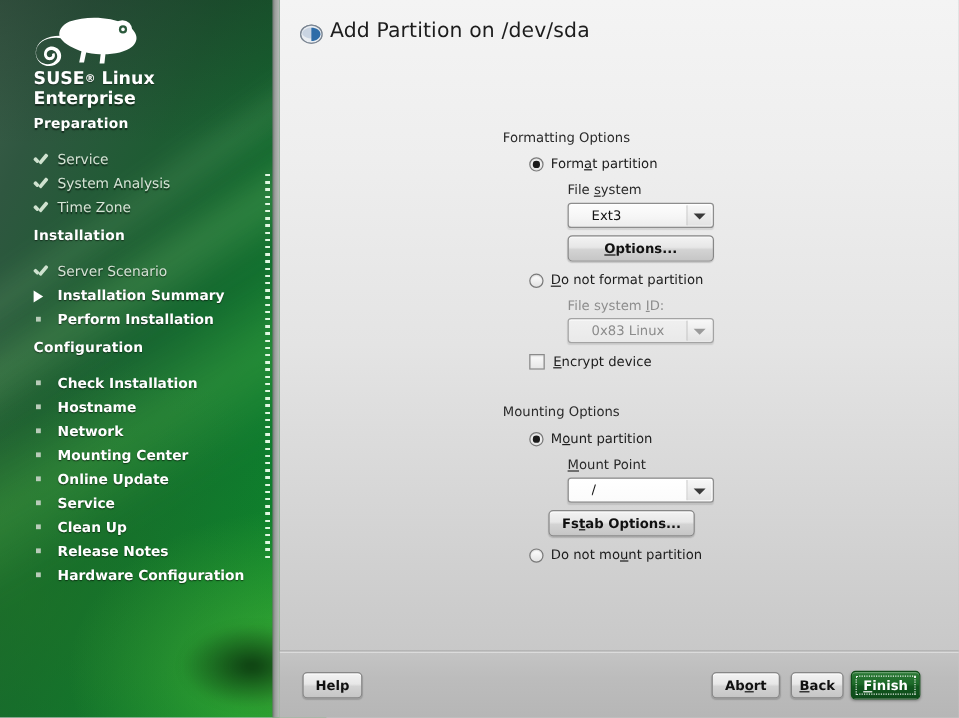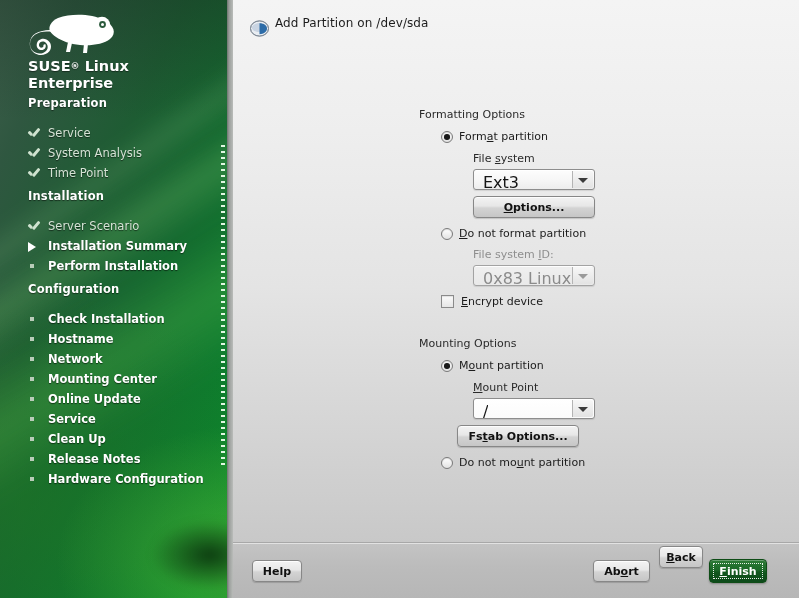--- a/index.html
+++ b/index.html
@@ -85,21 +85,21 @@
 
   
   #main{
     position:absolute;left:233px;top:0;width:566px;height:598px;
     background:linear-gradient(to bottom,#f4f4f4 0%,#eeeeee 22%,#e4e4e4 48%,#d2d2d2 76%,#c2c2c2 100%);
   }
   #titleBar{position:absolute;left:0;top:0;width:566px;height:52px;}
   #titleIcon{position:absolute;left:17px;top:19px;width:19px;height:19px;}
   #titleText{
     position:absolute;left:42px;top:16px;
-    font-size:12px;color:#1d1d1d;letter-spacing:.1px;
+    font-size:17px;color:#1d1d1d;letter-spacing:.1px;
   }
 
   
   #form{position:absolute;left:0;top:52px;width:618px;height:490px;text-align:right;}
   .grp-label{position:absolute;font-size:11px;color:#2a2a2a;white-space:nowrap;}
   .field-label{position:absolute;font-size:11px;color:#2a2a2a;white-space:nowrap;}
   .field-label.disabled{color:#8e8e8e;}
 
   .radio-row{position:absolute;height:16px;white-space:nowrap;}
   .radio{
@@ -124,21 +124,21 @@
   .check-row .txt{position:absolute;left:20px;top:0;font-size:11px;color:#1c1c1c;}
 
   
   .combo{
     position:absolute;height:21px;box-sizing:border-box;
     border:1px solid #8d8d8d;border-radius:3px;
     background:linear-gradient(to bottom,#fdfdfd 0%,#f6f6f6 55%,#ededed 100%);
     box-shadow:inset 0 1px 0 rgba(255,255,255,.9), 0 1px 1px rgba(0,0,0,.10);
   }
   .combo .val{
-    position:absolute;left:9px;top:3px;font-size:16px;color:#151515;
+    position:absolute;left:19px;top:3px;font-size:11px;color:#151515;
     white-space:nowrap;overflow:hidden;
   }
   .combo.disabled{
     background:linear-gradient(to bottom,#f0f0f0 0%,#e9e9e9 100%);
     border-color:#a3a3a3;
   }
   .combo.disabled .val{color:#8b8b8b;}
   .combo .arrowbtn{
     position:absolute;right:1px;top:1px;width:20px;height:17px;
     border-left:1px solid #b4b4b4;
@@ -237,21 +237,21 @@
     <div class="nav-item done" style="top:146px">
       <span class="mark">
           <i class="chk"></i>
         </span>
       <span class="lbl">System Analysis</span>
     </div>
     <div class="nav-item done" style="top:166px">
       <span class="mark">
           <i class="chk"></i>
         </span>
-      <span class="lbl">Time Point</span>
+      <span class="lbl">Time Zone</span>
     </div>
 
     <div class="sec-head" style="top:189px">Installation</div>
     <div class="nav-item done" style="top:219px">
       <span class="mark">
           <i class="chk"></i>
         </span>
       <span class="lbl">Server Scenario</span>
     </div>
     <div class="nav-item current" style="top:239px">
@@ -410,21 +410,21 @@
     </div>
   </div>
 
   <div id="bottomBar">
     <div class="btn" style="left:19px;top:17px;width:50px">
       <span>Help</span>
     </div>
     <div class="btn" style="left:360px;top:17px;width:57px">
       <span>Ab<u class="mn">o</u>rt</span>
     </div>
-    <div class="btn" style="left:426px;top:3px;width:44px">
+    <div class="btn" style="left:426px;top:17px;width:44px">
       <span><u class="mn">B</u>ack</span>
     </div>
     <div class="btn green" style="left:476px;top:16px;width:58px;height:24px">
       <span class="focusring"></span>
       <span class="inner"><u class="mn">F</u>inish</span>
     </div>
   </div>
 
 </div>
 

